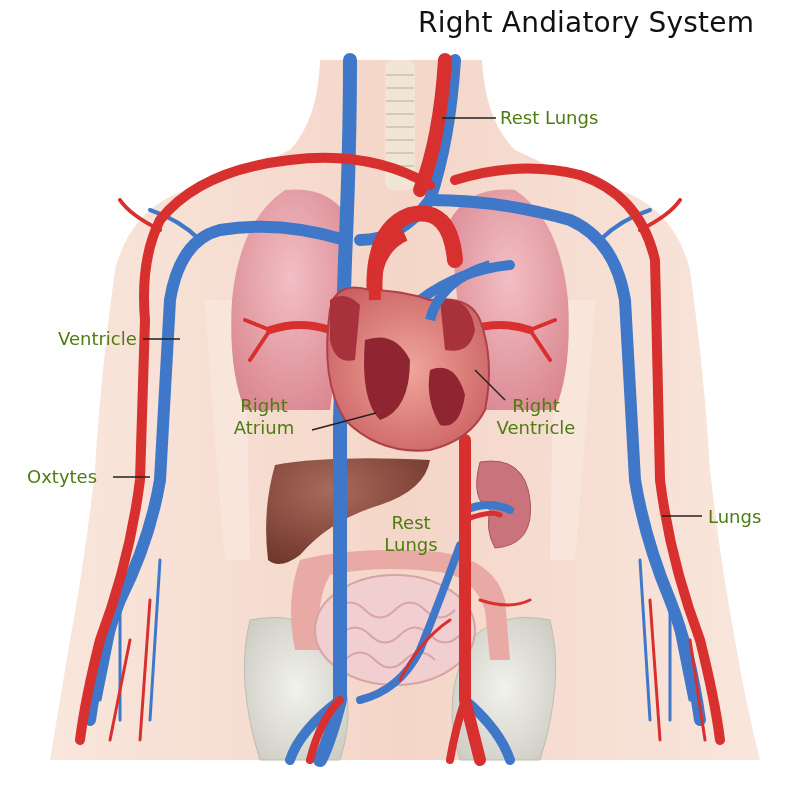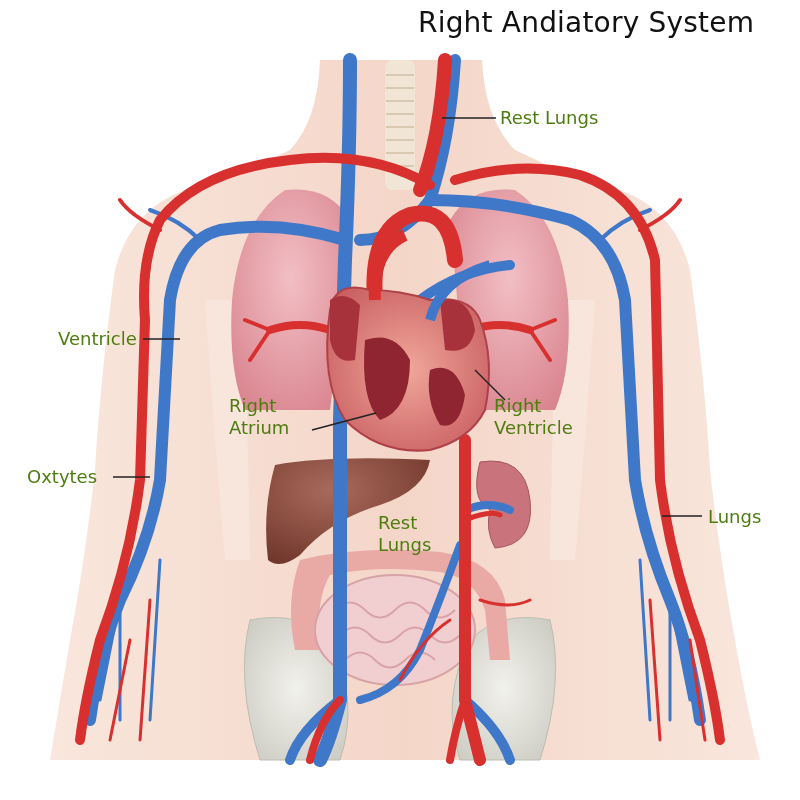--- a/index.html
+++ b/index.html
@@ -1,20 +1,20 @@
 <!DOCTYPE html>
 <html><head>
 <meta charset="utf-8">
 <style>
   html,body{margin:0;padding:0;background:#ffffff;}
   body{width:800px;height:800px;overflow:hidden;position:relative;font-family:"DejaVu Sans","Liberation Sans",sans-serif;}
   #stage{position:absolute;left:0;top:0;width:800px;height:800px;}
   .title{position:absolute;left:418px;top:6px;font-size:28px;color:#111;letter-spacing:0.2px;white-space:nowrap;font-family:"DejaVu Sans",sans-serif;}
   .lbl{position:absolute;font-size:18px;color:#4d7c0f;line-height:22px;white-space:nowrap;font-family:"DejaVu Sans",sans-serif;}
-  .lbl.center{}
+  .lbl.center{text-align:center;}
 </style>
 </head>
 <body>
 
 <div id="stage">
 <svg id="art" width="800" height="800" viewBox="0 0 800 800">
   <defs>
     <linearGradient id="skinG" x1="0" x2="1">
       <stop offset="0" stop-color="#f9e6dc"></stop>
           <stop offset="0.5" stop-color="#f4d6c8"></stop>

